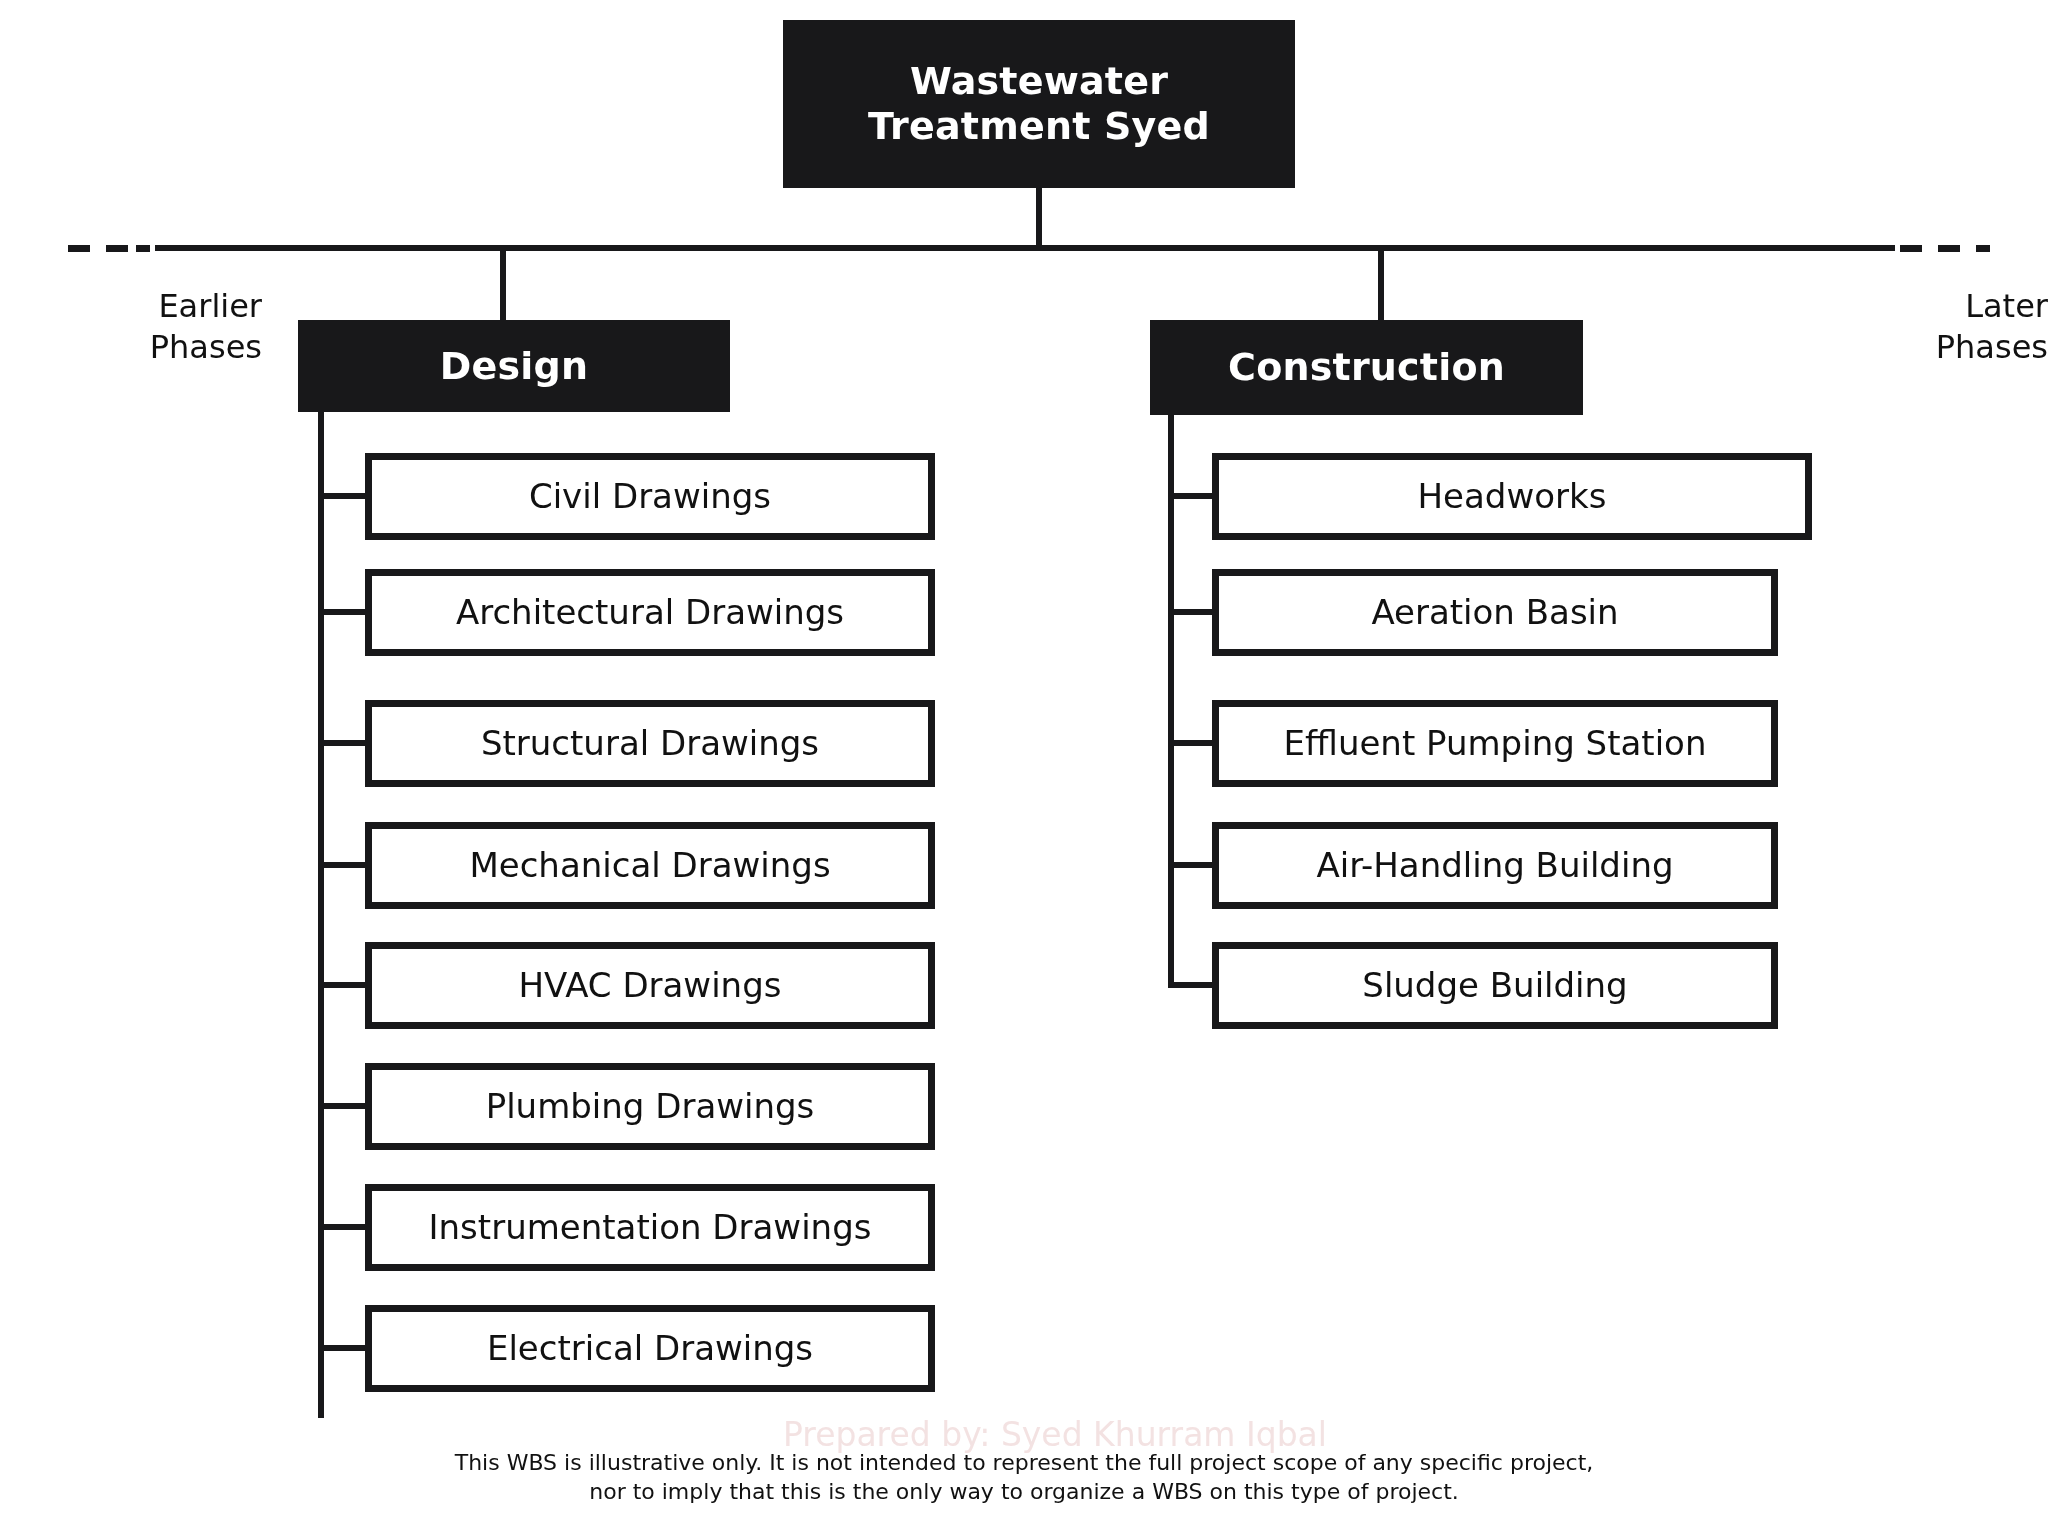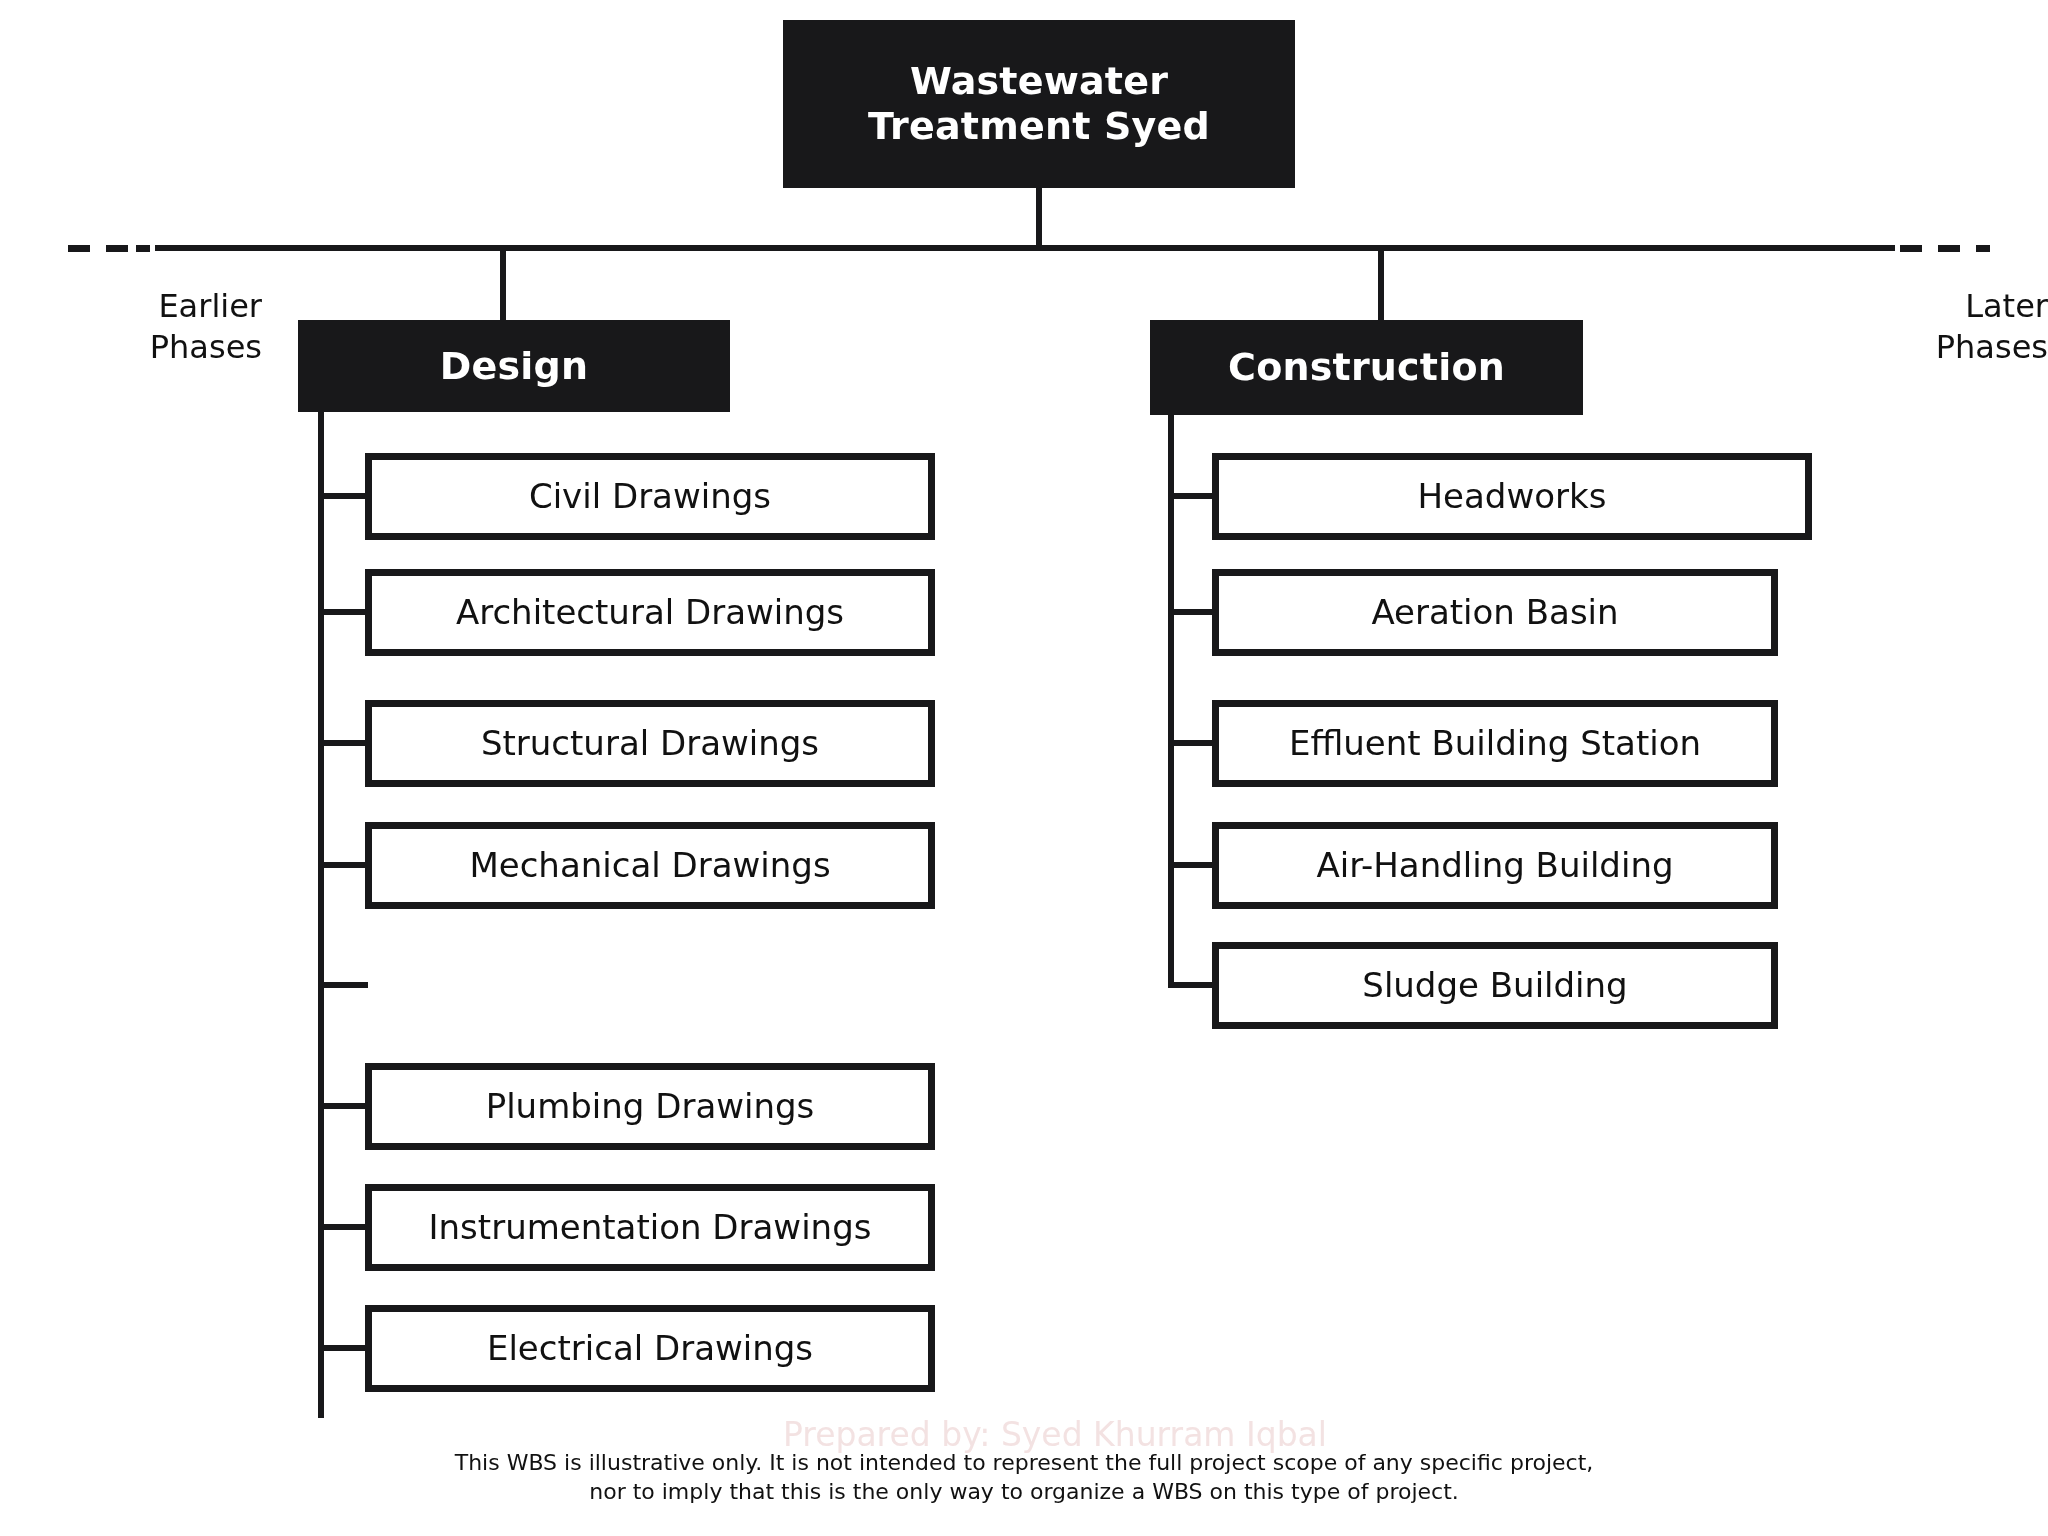--- a/index.html
+++ b/index.html
@@ -153,20 +153,23 @@
   <div class="node-light leaf" style="left:365px; top:700px; width:570px; height:87px;">
     <span>Structural Drawings</span>
   </div>
 
   <div class="ln-h" style="left:318px; top:862px; width:50px;"></div>
   <div class="node-light leaf" style="left:365px; top:822px; width:570px; height:87px;">
     <span>Mechanical Drawings</span>
   </div>
 
   <div class="ln-h" style="left:318px; top:982px; width:50px;"></div>
+  <div class="node-light leaf" style="left:365px; top:942px; width:570px; height:87px;">
+    <span>HVAC Drawings</span>
+  </div>
 
   <div class="ln-h" style="left:318px; top:1103px; width:50px;"></div>
   <div class="node-light leaf" style="left:365px; top:1063px; width:570px; height:87px;">
     <span>Plumbing Drawings</span>
   </div>
 
   <div class="ln-h" style="left:318px; top:1224px; width:50px;"></div>
   <div class="node-light leaf" style="left:365px; top:1184px; width:570px; height:87px;">
     <span>Instrumentation Drawings</span>
   </div>
@@ -189,21 +192,21 @@
     <span>Headworks</span>
   </div>
 
   <div class="ln-h" style="left:1168px; top:609px; width:50px;"></div>
   <div class="node-light leaf" style="left:1212px; top:569px; width:566px; height:87px;">
     <span>Aeration Basin</span>
   </div>
 
   <div class="ln-h" style="left:1168px; top:740px; width:50px;"></div>
   <div class="node-light leaf" style="left:1212px; top:700px; width:566px; height:87px;">
-    <span>Effluent Building Station</span>
+    <span>Effluent Pumping Station</span>
   </div>
 
   <div class="ln-h" style="left:1168px; top:862px; width:50px;"></div>
   <div class="node-light leaf" style="left:1212px; top:822px; width:566px; height:87px;">
     <span>Air-Handling Building</span>
   </div>
 
   <div class="ln-h" style="left:1168px; top:982px; width:50px;"></div>
   <div class="node-light leaf" style="left:1212px; top:942px; width:566px; height:87px;">
     <span>Sludge Building</span>

